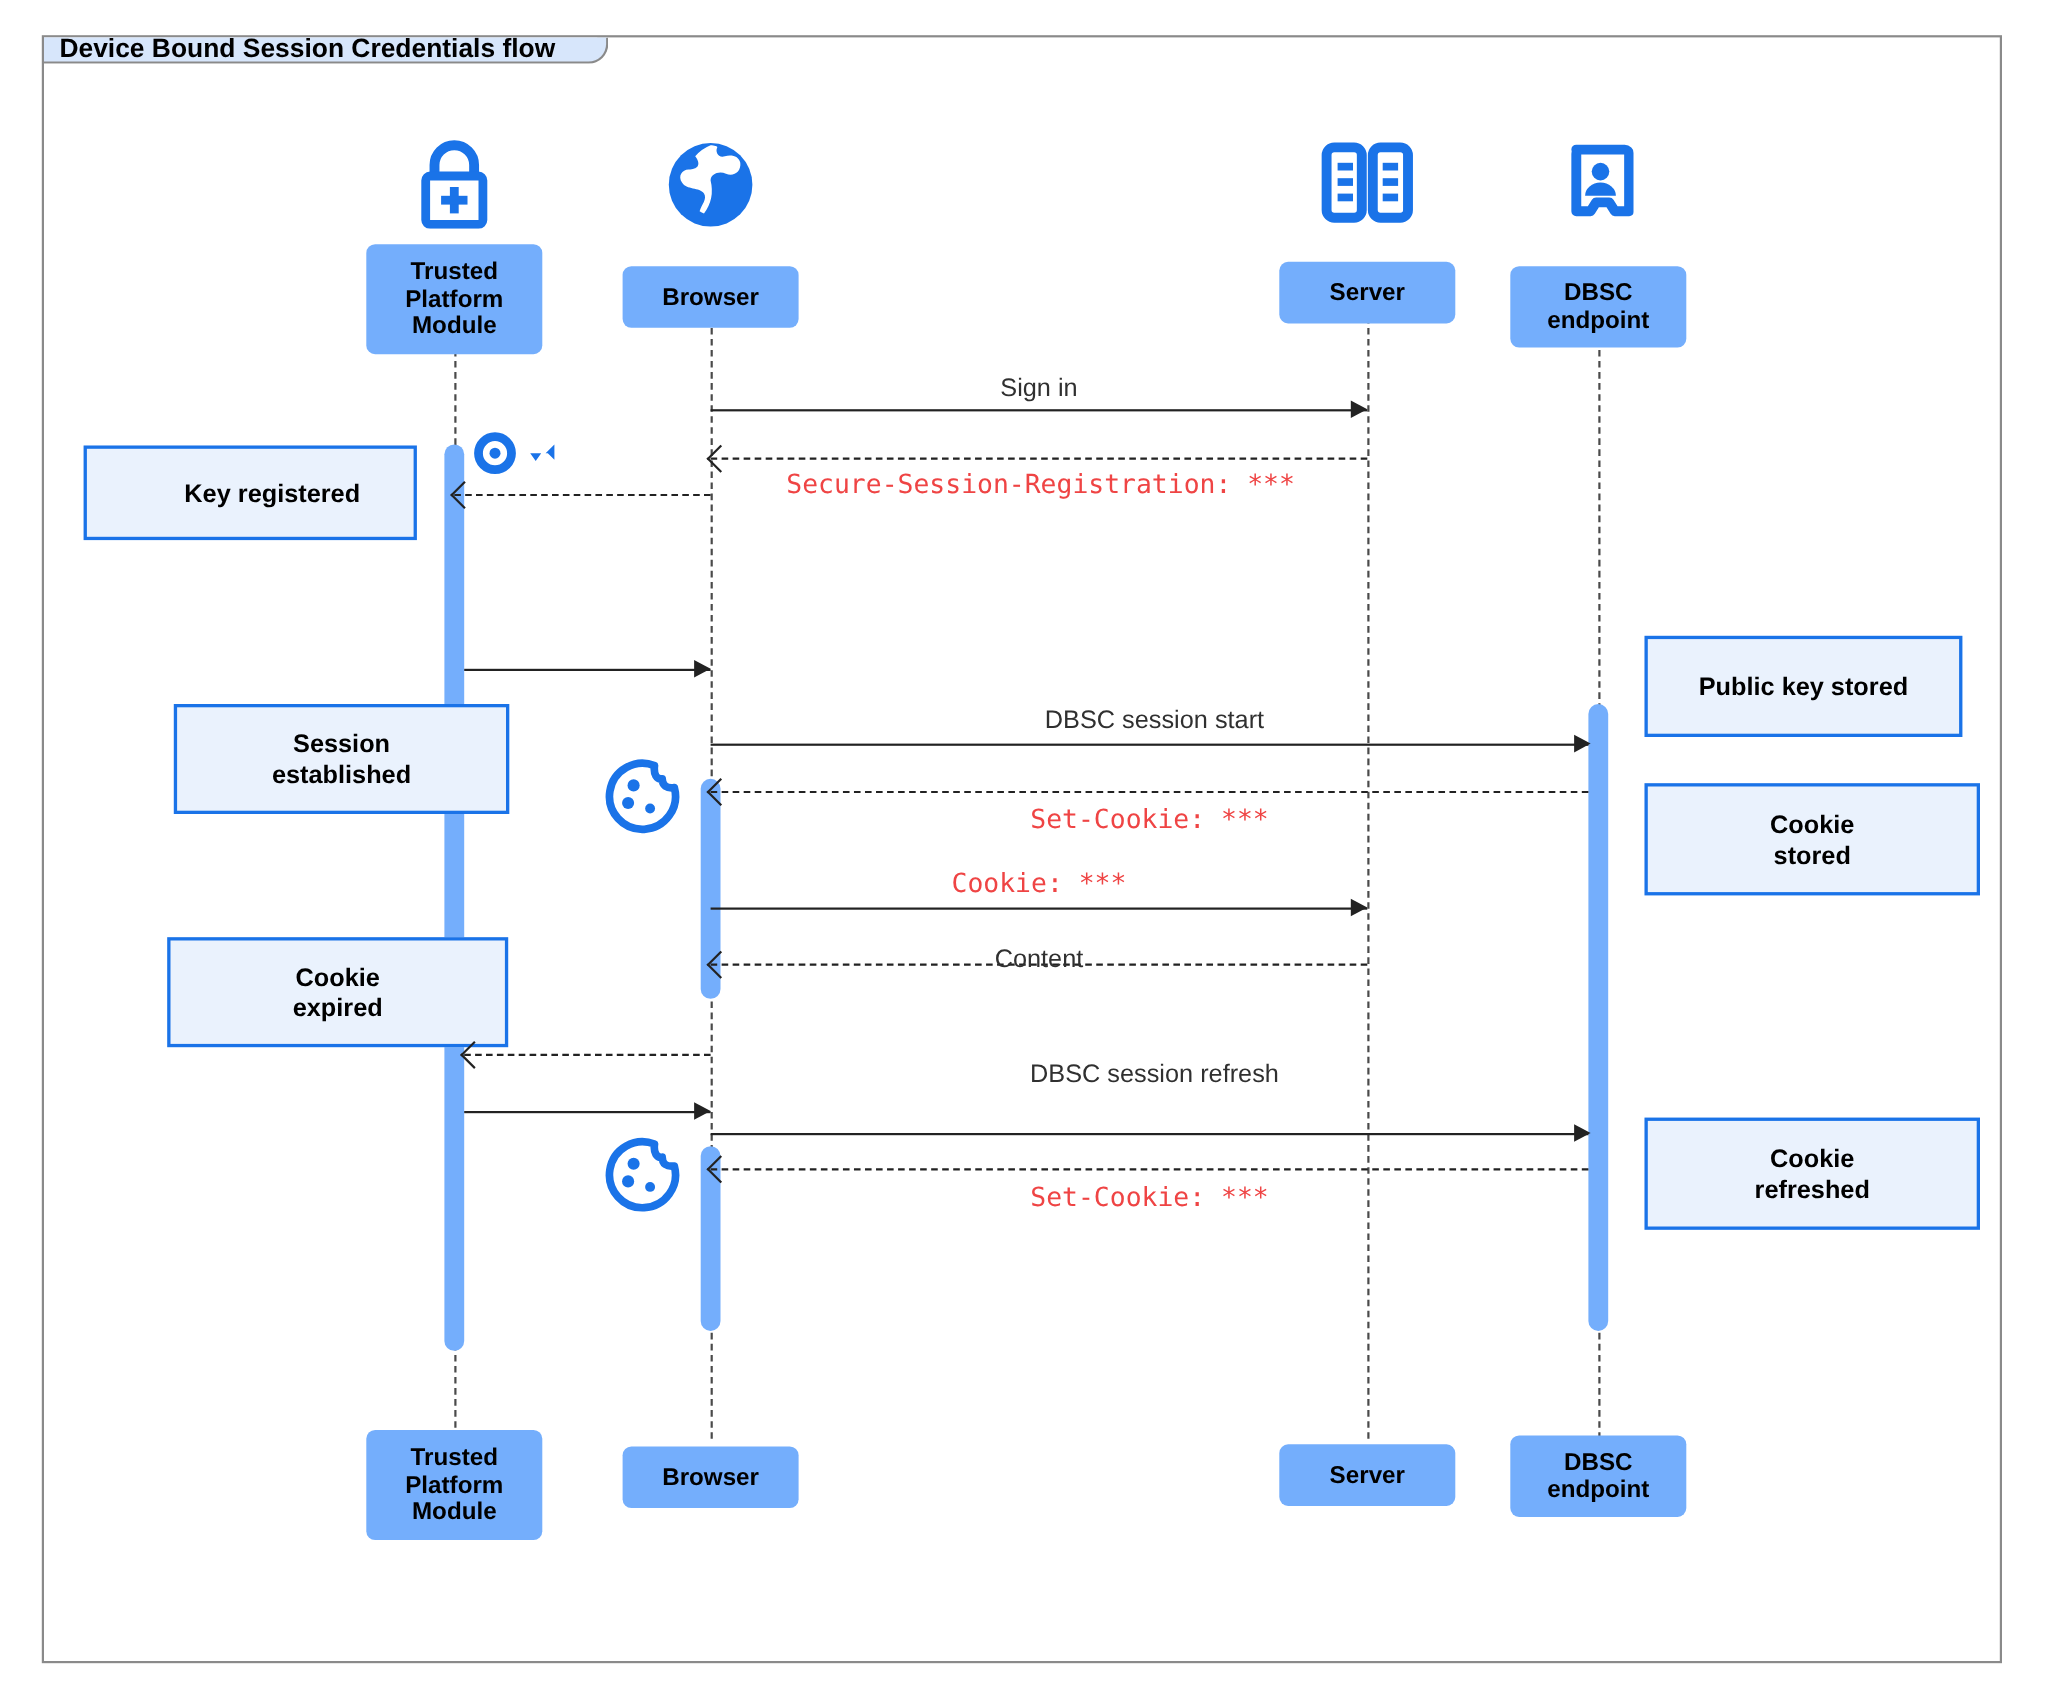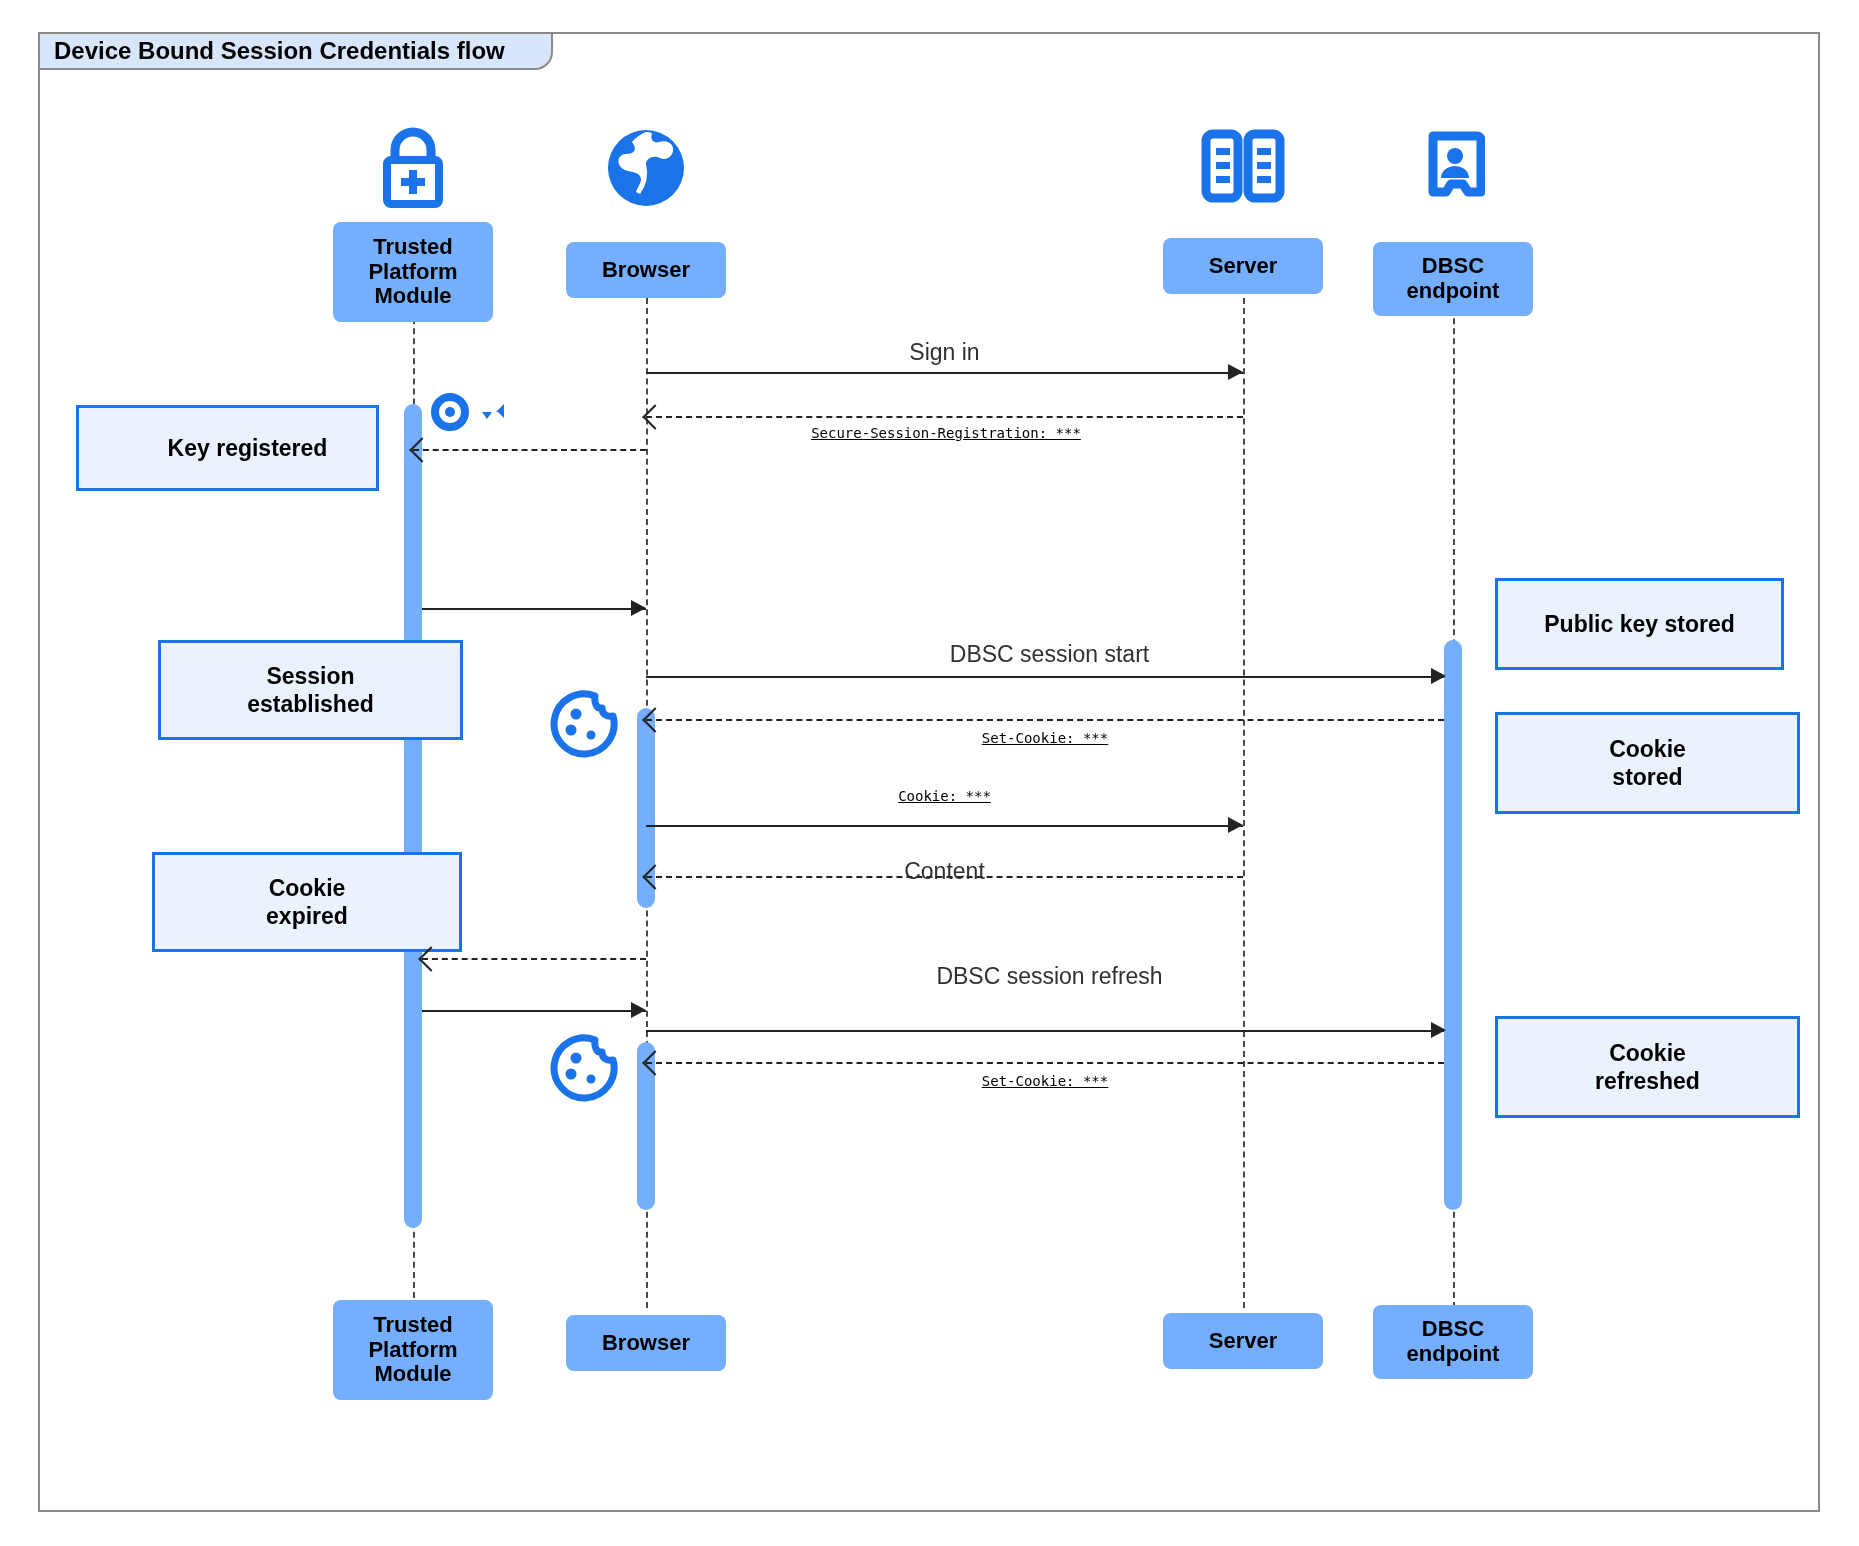--- a/index.html
+++ b/index.html
@@ -2,21 +2,21 @@
 <html><head>
 <meta charset="utf-8">
 <style>
   html,body{margin:0;padding:0;background:#ffffff;}
   body{font-family:"Liberation Sans",sans-serif;}
   #canvas{position:relative;width:1859px;height:1546px;background:#ffffff;overflow:hidden;}
 
   
   .frame{position:absolute;left:38px;top:32px;width:1782px;height:1480px;
          border:2px solid #8a8a8a;background:#ffffff;box-sizing:border-box;}
-  .frame-title{position:absolute;left:40px;top:34px;height:36px;
+  .frame-title{position:absolute;left:40px;top:34px;height:24px;
          background:#d7e6fb;border-right:2px solid #8a8a8a;border-bottom:2px solid #8a8a8a;
          padding:0 46px 0 14px;display:flex;align-items:center;
          font-weight:bold;font-size:24px;color:#000;box-sizing:border-box;
          border-bottom-right-radius:18px;}
 
   
   .lifeline{position:absolute;width:0;border-left:2px dashed #4a4a4a;}
 
   
   .participant{position:absolute;background:#74aefc;border-radius:8px;
@@ -33,21 +33,21 @@
 
   
   .msg-line{position:absolute;height:0;border-top:2px solid #222;}
   .msg-line.dashed{border-top:2px dashed #222;}
   .arrow{position:absolute;width:0;height:0;}
   .arrow.right-solid{border-top:8px solid transparent;border-bottom:8px solid transparent;border-left:15px solid #222;}
   .arrow.left-open{width:16px;height:16px;border-left:2px solid #222;border-bottom:2px solid #222;transform:rotate(45deg);}
 
   .msg-label{position:absolute;font-size:23px;color:#303030;white-space:nowrap;
       text-align:center;line-height:1.25;}
-  .msg-label.mono{font-family:"DejaVu Sans Mono",monospace;font-size:14px;color:#000000;letter-spacing:0px;text-decoration:underline;}
+  .msg-label.mono{font-family:"DejaVu Sans Mono",monospace;font-size:24px;color:#ef4444;letter-spacing:0px;}
 
   .icon{position:absolute;}
 </style>
 </head>
 <body>
 
 <div id="canvas">
 
   <div class="frame"></div>
   <div class="frame-title">Device Bound Session Credentials flow</div>

